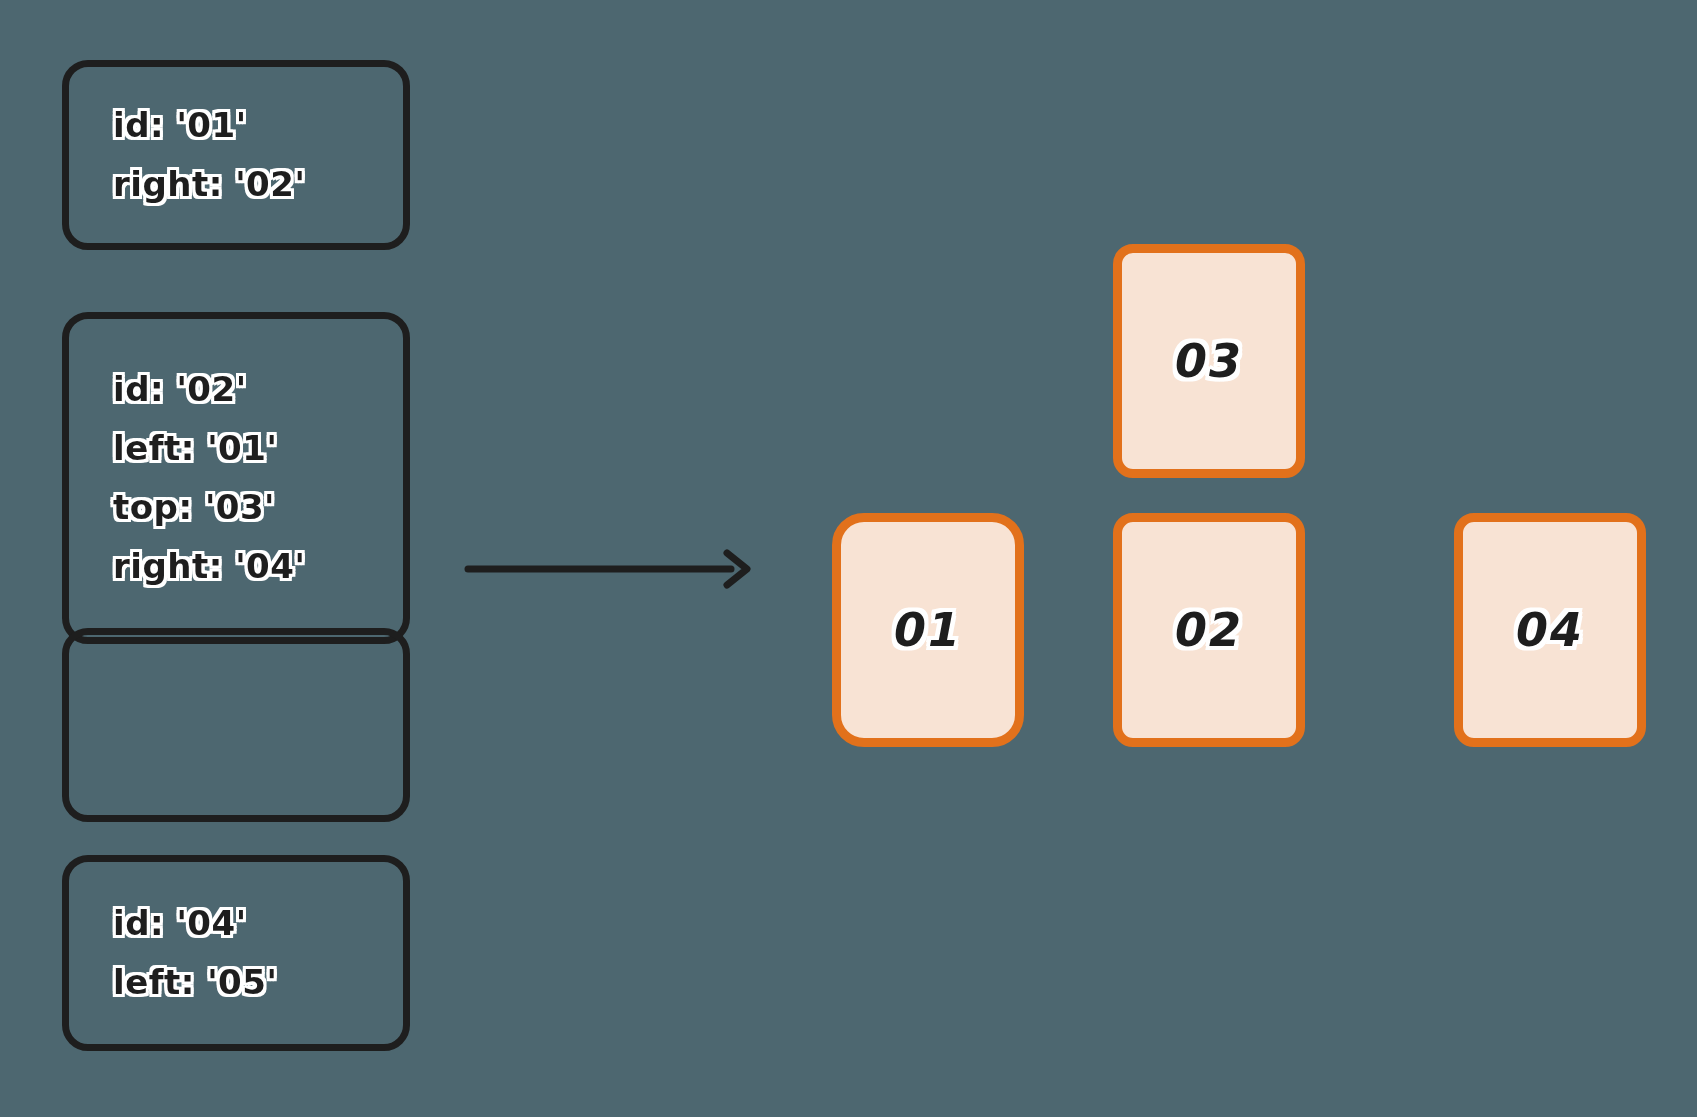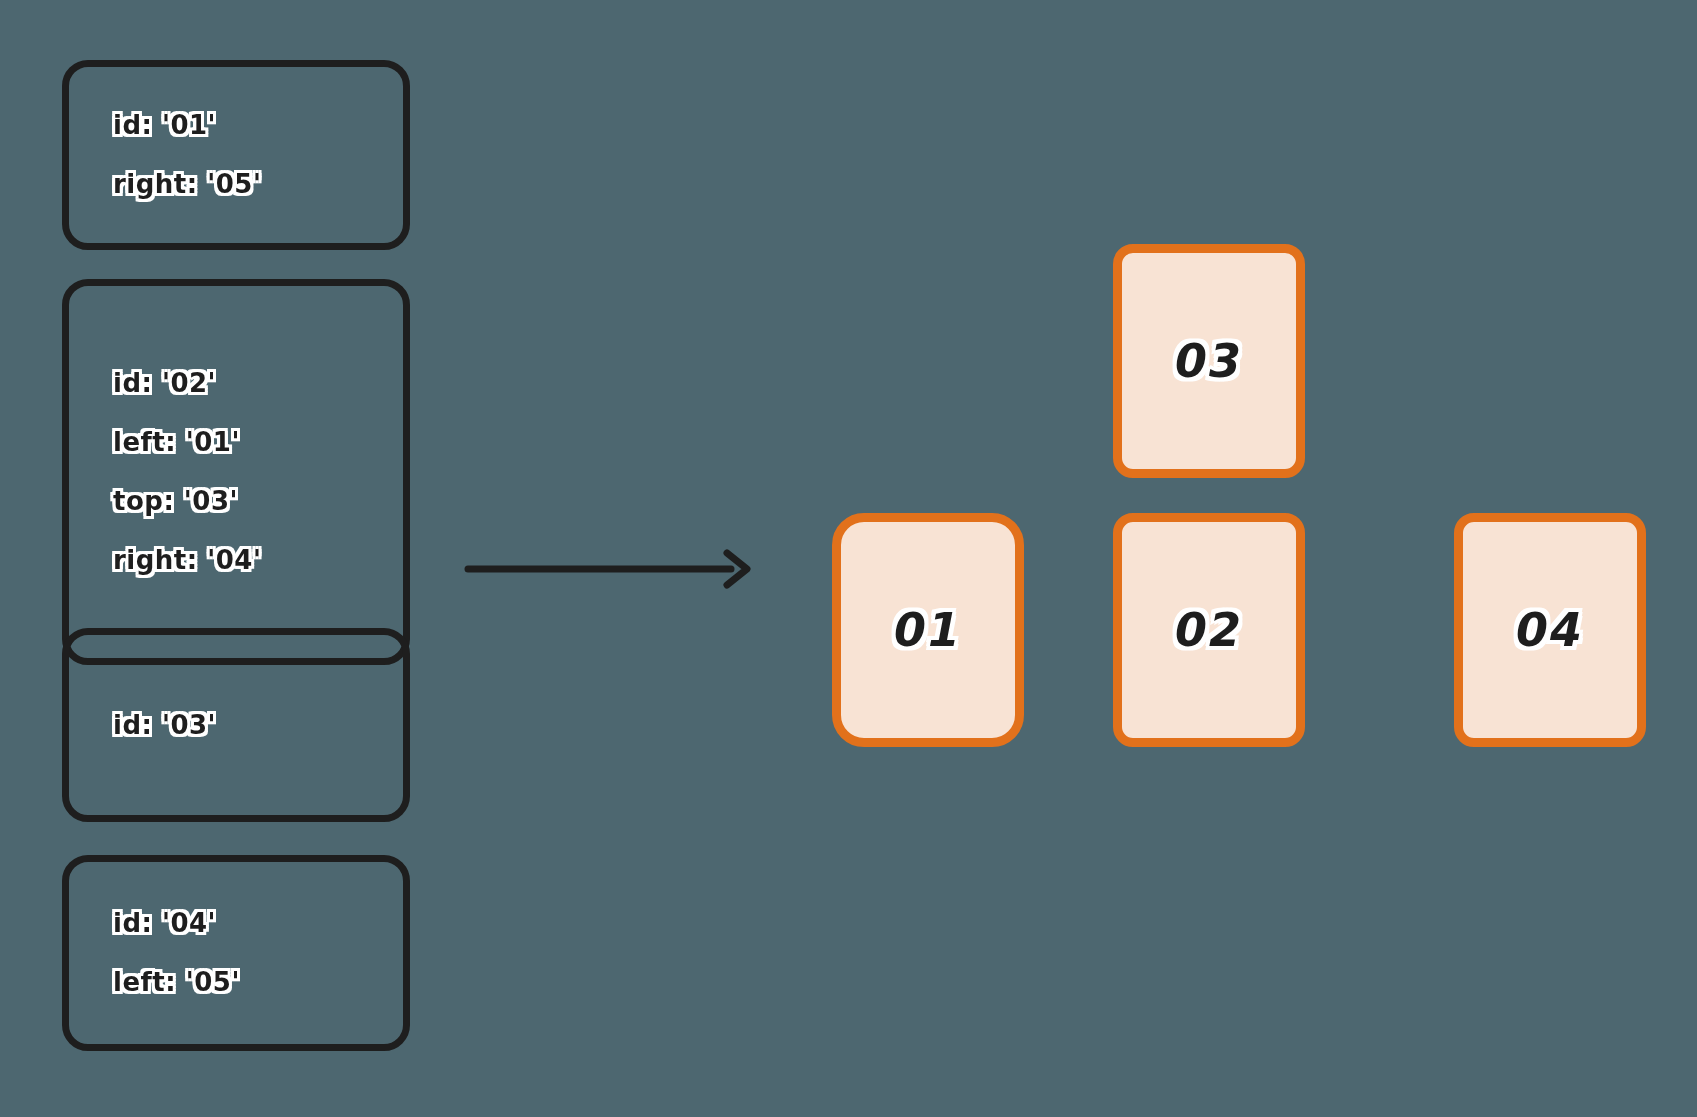--- a/index.html
+++ b/index.html
@@ -26,25 +26,25 @@
     box-sizing: border-box;
     border: 7px solid #1e1e1e;
     border-radius: 26px;
     background: transparent;
     display: flex;
     flex-direction: column;
     justify-content: center;
     padding-left: 28px;
   }
   #spec-0 { top: 60px;  height: 190px; }
-  #spec-1 { top: 279px; height: 386px; }
+  #spec-1 { top: 312px; height: 332px; }
   #spec-2 { top: 628px; height: 194px; }
   #spec-3 { top: 855px; height: 196px; }
   .spec-line {
-    font-size: 26px;
+    font-size: 34px;
     font-weight: 700;
     line-height: 59px;
     color: #1e1e1e;
     letter-spacing: 0.5px;
     white-space: nowrap;
     text-shadow:
       -3px -3px 0 #ffffff, 0 -3px 0 #ffffff, 3px -3px 0 #ffffff,
       -3px  0   0 #ffffff, 3px  0   0 #ffffff,
       -3px  3px 0 #ffffff, 0  3px 0 #ffffff, 3px  3px 0 #ffffff;
     padding-left: 16px;
@@ -86,32 +86,31 @@
       -4px  4px 0 #ffffff, 0  4px 0 #ffffff, 4px  4px 0 #ffffff;
   }
 </style>
 </head>
 <body>
 
 <div class="canvas">
 
   <div class="spec-box" id="spec-0">
     <div class="spec-line">id: '01'</div>
-    <div class="spec-line">right: '05'</div>
+    <div class="spec-line">right: '02'</div>
   </div>
 
   <div class="spec-box" id="spec-1">
     <div class="spec-line">id: '02'</div>
     <div class="spec-line">left: '01'</div>
     <div class="spec-line">top: '03'</div>
     <div class="spec-line">right: '04'</div>
   </div>
 
   <div class="spec-box" id="spec-2">
-    <div class="spec-line">id: '03'</div>
   </div>
 
   <div class="spec-box" id="spec-3">
     <div class="spec-line">id: '04'</div>
     <div class="spec-line">left: '05'</div>
   </div>
 
   <svg class="arrow" viewBox="0 0 305 48" xmlns="http://www.w3.org/2000/svg">
     <line x1="13" y1="24" x2="276" y2="24" stroke="#1e1e1e" stroke-width="7" stroke-linecap="round"></line>
     <path d="M 272 8 L 292 24 L 272 40" fill="none" stroke="#1e1e1e" stroke-width="7" stroke-linecap="round" stroke-linejoin="round"></path>

